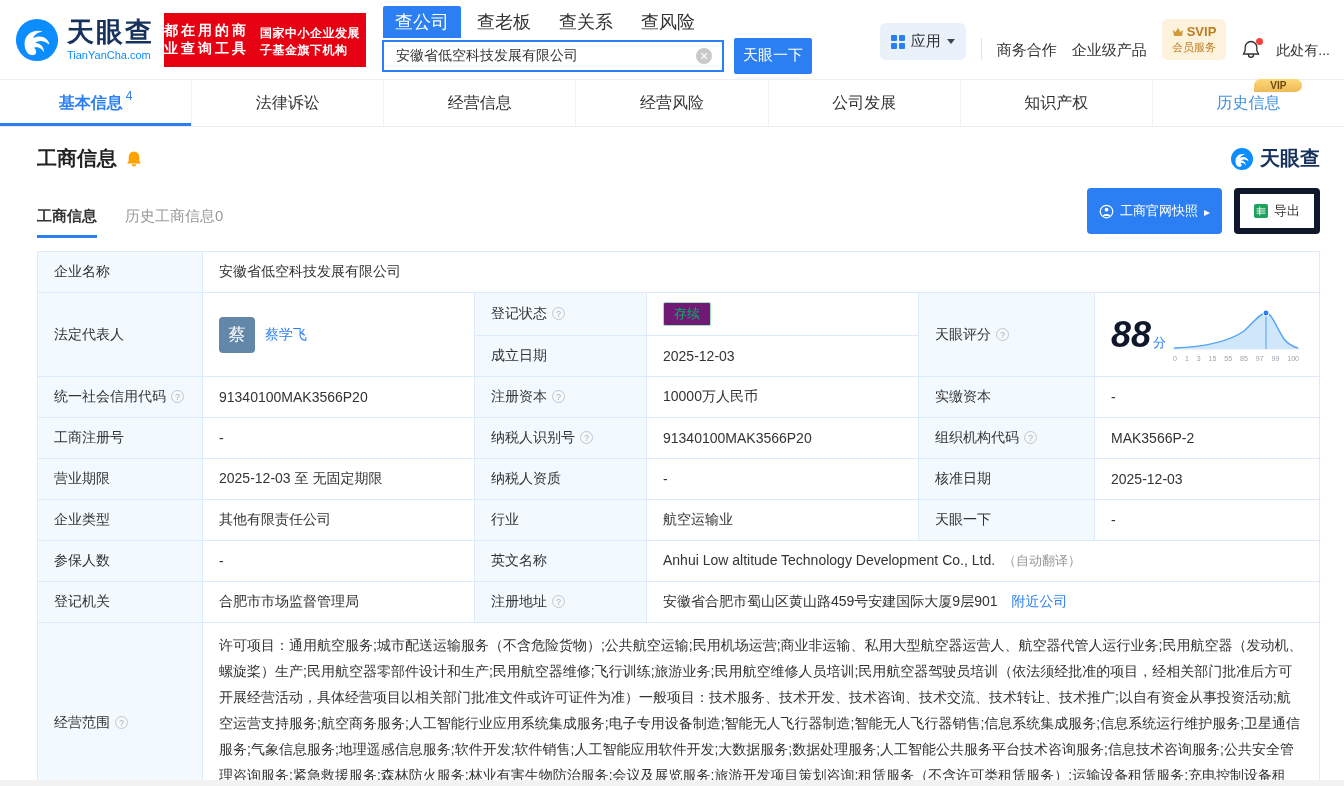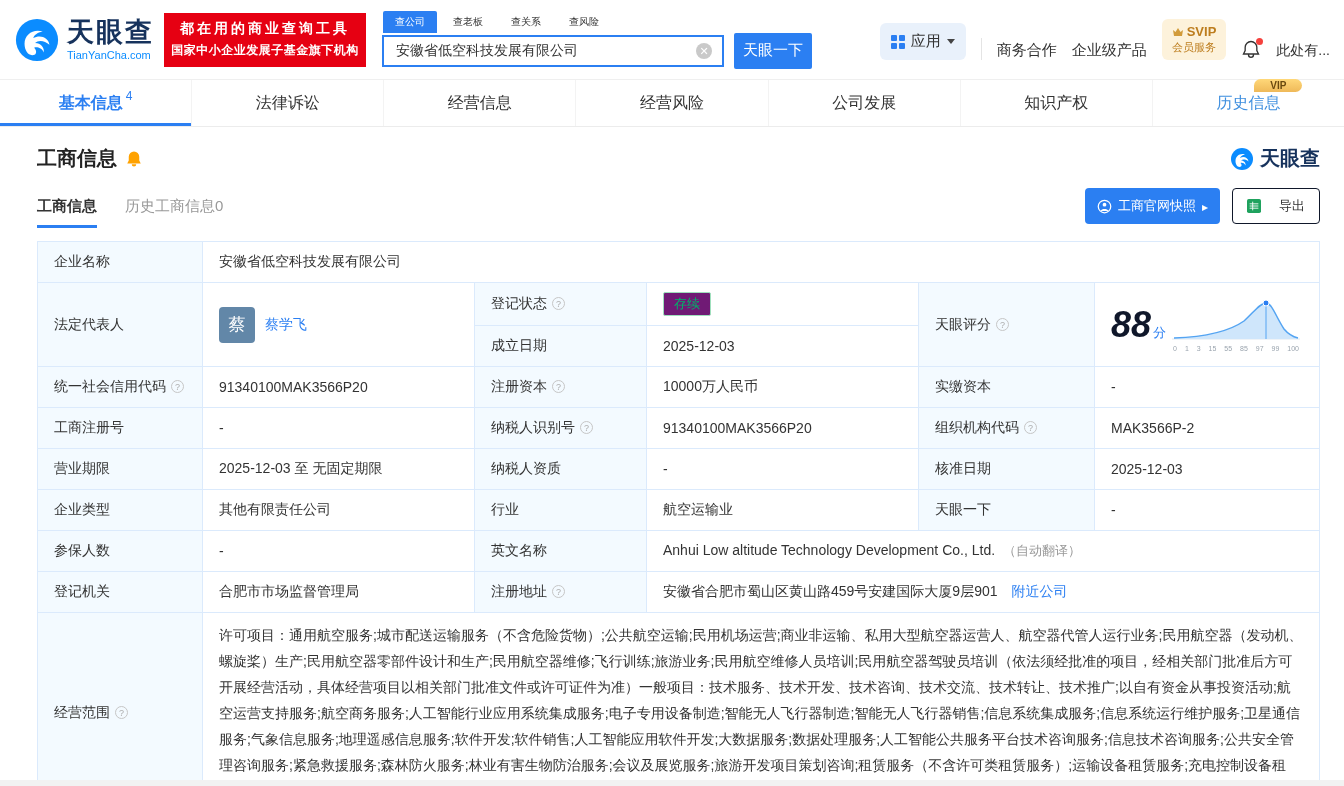--- a/index.html
+++ b/index.html
@@ -8,26 +8,26 @@
     width:1344px; height:786px; overflow:hidden;
     background:#fff; color:#333;
     font-family:"Liberation Sans","DejaVu Sans",sans-serif;
     font-size:14px;
   }
   
   .top-header { display:flex; align-items:center; height:80px; padding:0 14px; gap:10px; border-bottom:1px solid #efefef; }
   .logo { display:flex; align-items:center; gap:7px; cursor:pointer; }
   .logo-cn { font-size:27px; font-weight:bold; color:#16325c; letter-spacing:2px; line-height:1; }
   .logo-en { font-size:11px; color:#0b8cff; margin-top:3px; }
-  .promo { width:202px; height:54px; background:#e60012; color:#fff; display:flex; flex-direction:column; justify-content:center; align-items:center; font-weight:bold; }
+  .promo { width:202px; height:54px; background:#e60012; color:#fff; display:flex; flex-direction:row; justify-content:center; align-items:center; font-weight:bold; }
   .promo-l1 { font-size:14px; letter-spacing:3px; }
   .promo-l2 { font-size:12px; letter-spacing:0.5px; margin-top:4px; }
   .search-block { margin-left:6px; }
   .search-tabs { display:flex; align-items:flex-end; gap:4px; margin-left:1px; }
-  .stab { font-size:10px; padding:4px 12px; color:#333; cursor:pointer; }
+  .stab { font-size:18px; padding:4px 12px; color:#333; cursor:pointer; }
   .stab.active { background:#2b7ff2; color:#fff; border-radius:2px 2px 0 0; }
   .search-row { display:flex; align-items:center; }
   .search-input { width:342px; height:32px; border:2px solid #2b7ff2; background:#fff; display:flex; align-items:center; padding:0 10px; }
   .search-input input { flex:1; border:none; outline:none; font-size:14px; color:#333; background:transparent; font-family:inherit; }
   .clear-icon { width:16px; height:16px; border-radius:50%; background:#c9c9c9; color:#fff; font-size:11px; line-height:16px; text-align:center; cursor:pointer; flex:none; }
   .clear-icon::after { content:"✕"; }
   .search-btn { margin-left:10px; width:78px; height:36px; background:#2b7ff2; color:#fff; border:none; font-size:15px; border-radius:2px; cursor:pointer; font-family:inherit; }
   .hdr-right { margin-left:auto; display:flex; align-items:flex-end; gap:15px; }
   .app-btn { background:#e9f1fb; border-radius:6px; padding:9px 11px; display:flex; align-items:center; gap:6px; font-size:15px; cursor:pointer; }
   .caret-down { width:0; height:0; border-left:4px solid transparent; border-right:4px solid transparent; border-top:5px solid #444; }
@@ -55,21 +55,21 @@
   .sec-logo { display:flex; align-items:center; gap:6px; font-size:20px; font-weight:bold; color:#16325c; }
   
   .subtab-row { display:flex; align-items:flex-end; justify-content:space-between; padding:16px 24px 0 37px; }
   .subtabs { display:flex; }
   .subtab { font-size:15px; color:#999; cursor:pointer; padding-bottom:9px; }
   .subtab.active { color:#333; font-weight:bold; border-bottom:3px solid #2b7ff2; }
   .subtab + .subtab { margin-left:28px; }
   .sub-actions { display:flex; gap:12px; padding-bottom:4px; }
   .snap-btn { display:flex; align-items:center; gap:6px; background:#2b7ff2; color:#fff; border:none; border-radius:4px; padding:8px 12px; font-size:13px; cursor:pointer; font-family:inherit; }
   .snap-arrow::after { content:"▸"; font-size:12px; }
-  .export-btn { display:flex; align-items:center; gap:18px; background:#fff; border:1px solid #0f172a; border-radius:4px; padding:8px 14px; font-size:13px; color:#333; cursor:pointer; font-family:inherit; }
+  .export-btn { display:flex; align-items:center; gap:6px; background:#fff; border:6px solid #0f172a; border-radius:4px; padding:8px 14px; font-size:13px; color:#333; cursor:pointer; font-family:inherit; }
   
   .biz-table { margin:13px 24px 0 37px; border-collapse:collapse; table-layout:fixed; width:1283px; }
   .biz-table td { border:1px solid #dbeafc; font-size:14px; padding:9px 16px; vertical-align:middle; background:#fff; word-break:break-all; height:41px; }
   .biz-table td.lbl { background:#f3faff; color:#333; }
   .qicon { display:inline-block; width:13px; height:13px; border:1px solid #c6c6c6; border-radius:50%; color:#adadad; font-size:9px; line-height:12px; text-align:center; margin-left:5px; vertical-align:1px; cursor:pointer; }
   .qicon::after { content:"?"; }
   .rep { display:flex; align-items:center; gap:10px; }
   .avatar { width:36px; height:36px; background:#6287a8; color:#fff; border-radius:4px; display:flex; align-items:center; justify-content:center; font-size:17px; cursor:pointer; flex:none; }
   .blue-link { color:#2b7ff2; text-decoration:none; cursor:pointer; }
   .status-badge { display:inline-block; background:#701a75; color:#00b368; border:1px solid #9fe0bd; padding:2px 10px; font-size:13px; border-radius:2px; }

